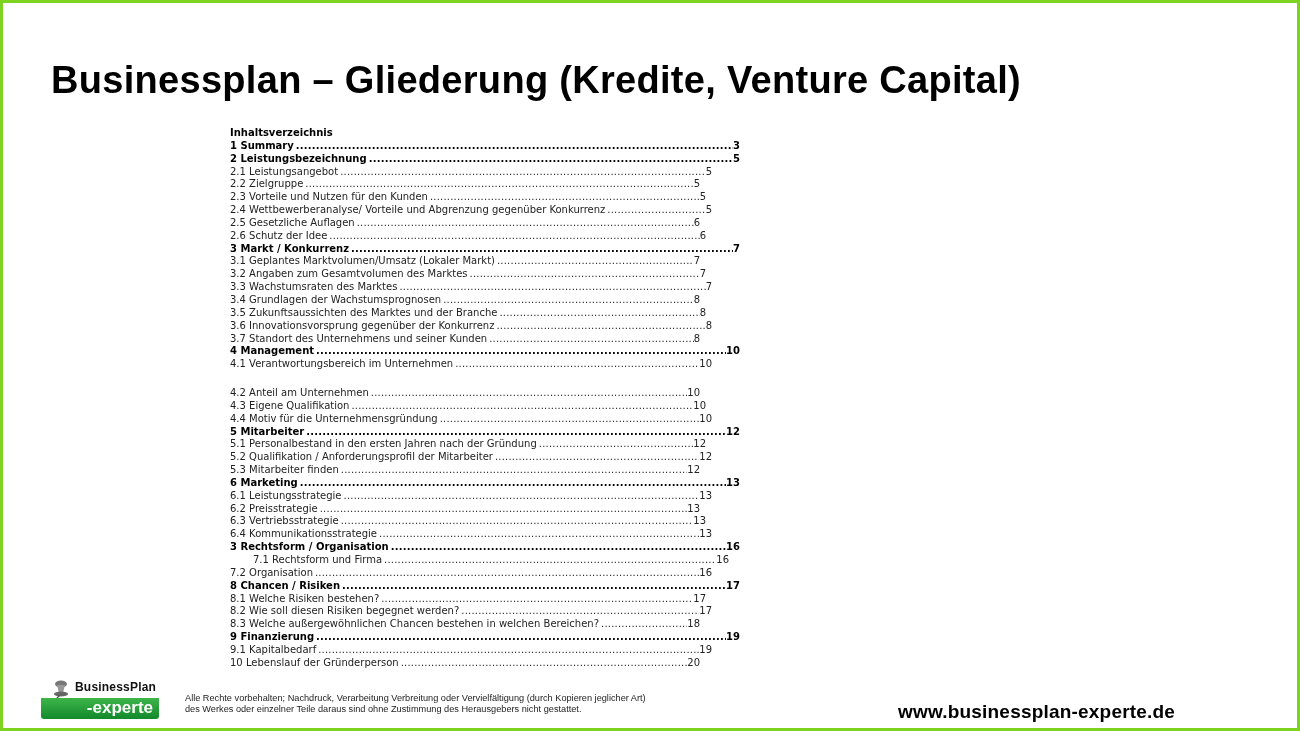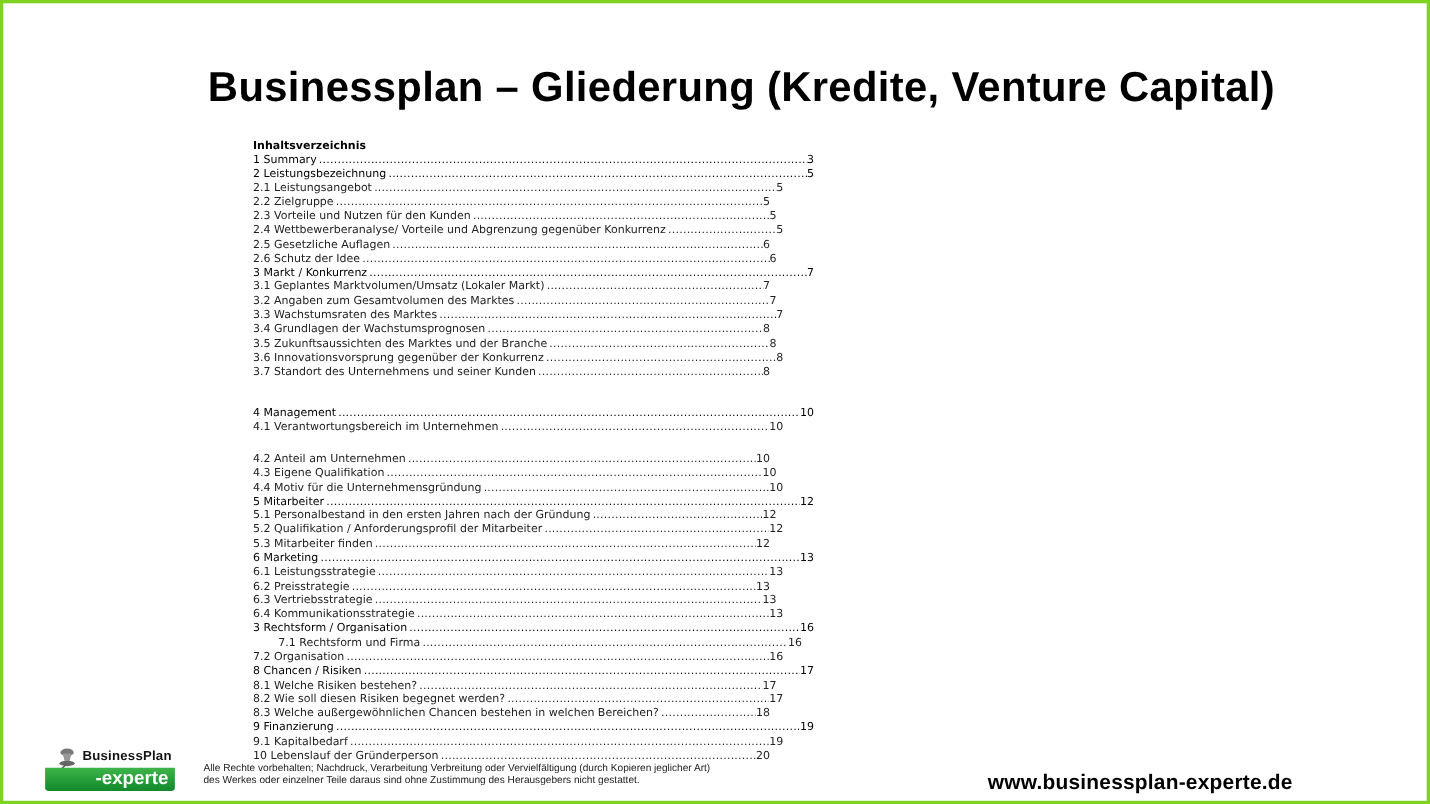--- a/index.html
+++ b/index.html
@@ -12,21 +12,21 @@
     position: relative;
     box-sizing: border-box;
     width: 1300px; height: 731px;
     border: 3px solid #7ed321;
     background: #fff;
   }
   .title {
     position: absolute;
     left: 0; right: 0;
     top: 56px;
-    text-align: center;
+    text-align: left;
     padding-left: 48px;
     font-family: "Liberation Sans", sans-serif;
     font-weight: bold;
     font-size: 38px;
     letter-spacing: 0.3px;
     color: #000;
     white-space: nowrap;
   }
   .toc {
     position: absolute;
@@ -39,21 +39,21 @@
   }
   .toc .heading {
     font-weight: bold;
     color: #000;
   }
   .toc-row {
     display: flex;
     white-space: nowrap;
     overflow: hidden;
   }
-  .toc-row.main { font-weight: normal; color: #000; }
+  .toc-row.main { font-weight: bold; color: #000; }
   .toc-row .label { flex: 0 0 auto; }
   .toc-row .dots {
     flex: 1 1 auto;
     overflow: hidden;
     padding: 0 2px;
   }
   .toc-row .dots::before {
     content: "........................................................................................................................................................................................................";
     letter-spacing: 0.2px;
   }
@@ -184,21 +184,21 @@
         <div class="toc-row" style="width: 482px;">
           <span class="label">3.6 Innovationsvorsprung gegenüber der Konkurrenz</span>
           <span class="dots"></span>
           <span class="page">8</span>
         </div>
         <div class="toc-row" style="width: 470px;">
           <span class="label">3.7 Standort des Unternehmens und seiner Kunden</span>
           <span class="dots"></span>
           <span class="page">8</span>
         </div>
-        <div class="toc-row main" style="width: 510px; margin-top: 25px;">
+        <div class="toc-row main" style="width: 510px;">
           <span class="label">4 Management</span>
           <span class="dots"></span>
           <span class="page">10</span>
         </div>
         <div class="toc-row" style="width: 482px;">
           <span class="label">4.1 Verantwortungsbereich im Unternehmen</span>
           <span class="dots"></span>
           <span class="page">10</span>
         </div>
         <div class="toc-row" style="width: 470px; margin-top: 16px;">

